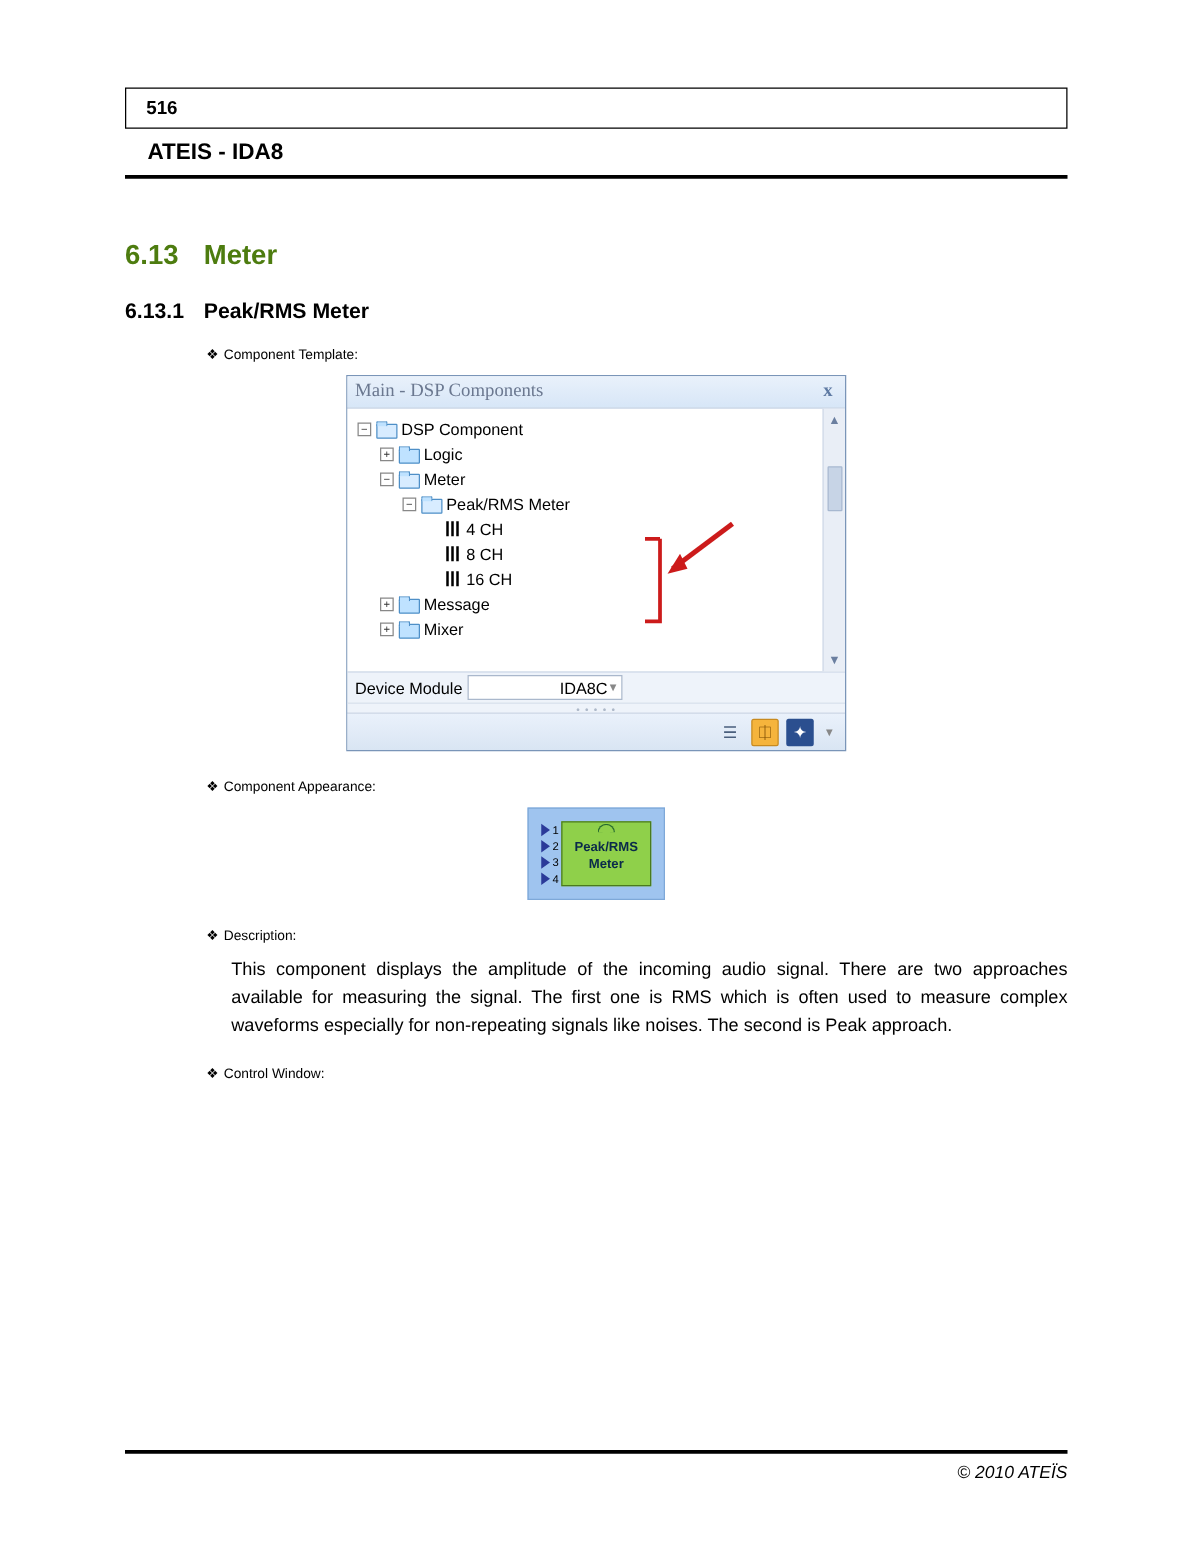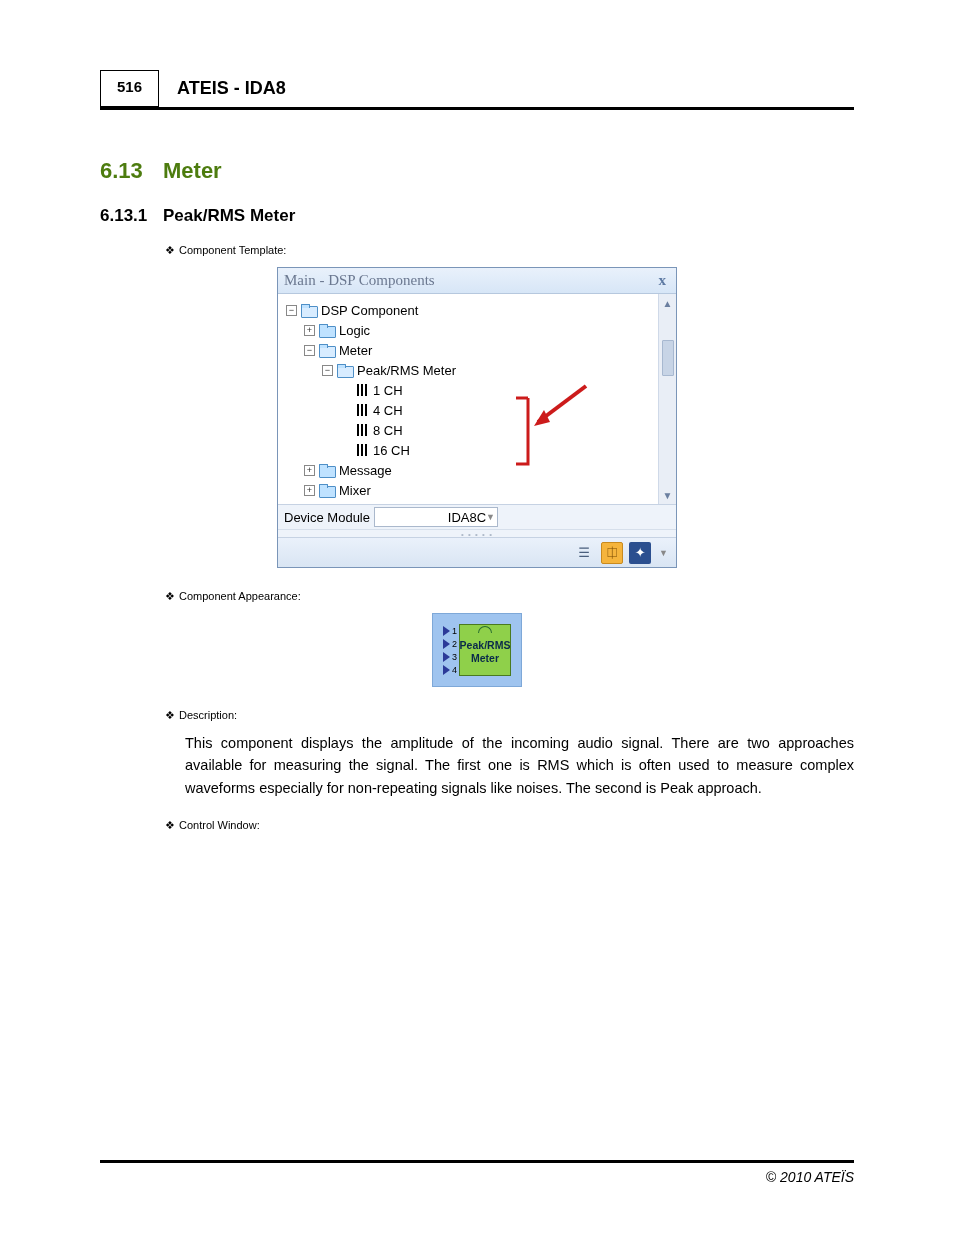--- a/index.html
+++ b/index.html
@@ -10,20 +10,21 @@
     font-family: Arial, Helvetica, sans-serif;
     position: relative;
     color: #000;
   }
   .page { padding: 70px 100px 30px 100px; }
   .page-header {
     display: flex;
     align-items: stretch;
     border-bottom: 3px solid #000;
     margin-bottom: 48px;
+    flex-direction: column;
   }
   .page-number-box {
     border: 1px solid #000;
     padding: 7px 16px;
     font-weight: bold;
     font-size: 15px;
   }
   .page-header-title {
     padding: 8px 18px;
     font-weight: bold;
@@ -263,21 +264,21 @@
     border-top:5px solid transparent;
     border-bottom:5px solid transparent;
     border-left:7px solid #2b3a99;
   }
   .port-num {
     font-size:9px;
     margin-left:2px;
     color:#000;
   }
   .appr-comp {
-    width:52px;
+    width:72px;
     background:#8fd04a;
     border:1px solid #4a7a1f;
     display:flex;
     flex-direction:column;
     align-items:center;
     justify-content:center;
     font-size:10.5px;
     font-weight:bold;
     color:#0a2a4a;
     position:relative;
@@ -356,25 +357,20 @@
           </div>
           <div class="tree-row indent-1">
             <span class="tree-expander">−</span>
             <span class="folder-icon open"></span>
             <span class="tree-label">Meter</span>
           </div>
           <div class="tree-row indent-2">
             <span class="tree-expander">−</span>
             <span class="folder-icon open"></span>
             <span class="tree-label">Peak/RMS Meter</span>
-          </div>
-          <div class="tree-row indent-3">
-            <span class="tree-expander blank"></span>
-            <span class="leaf-icon"></span>
-            <span class="tree-label">1 CH</span>
           </div>
           <div class="tree-row indent-3">
             <span class="tree-expander blank"></span>
             <span class="leaf-icon"></span>
             <span class="tree-label">4 CH</span>
           </div>
           <div class="tree-row indent-3">
             <span class="tree-expander blank"></span>
             <span class="leaf-icon"></span>
             <span class="tree-label">8 CH</span>

